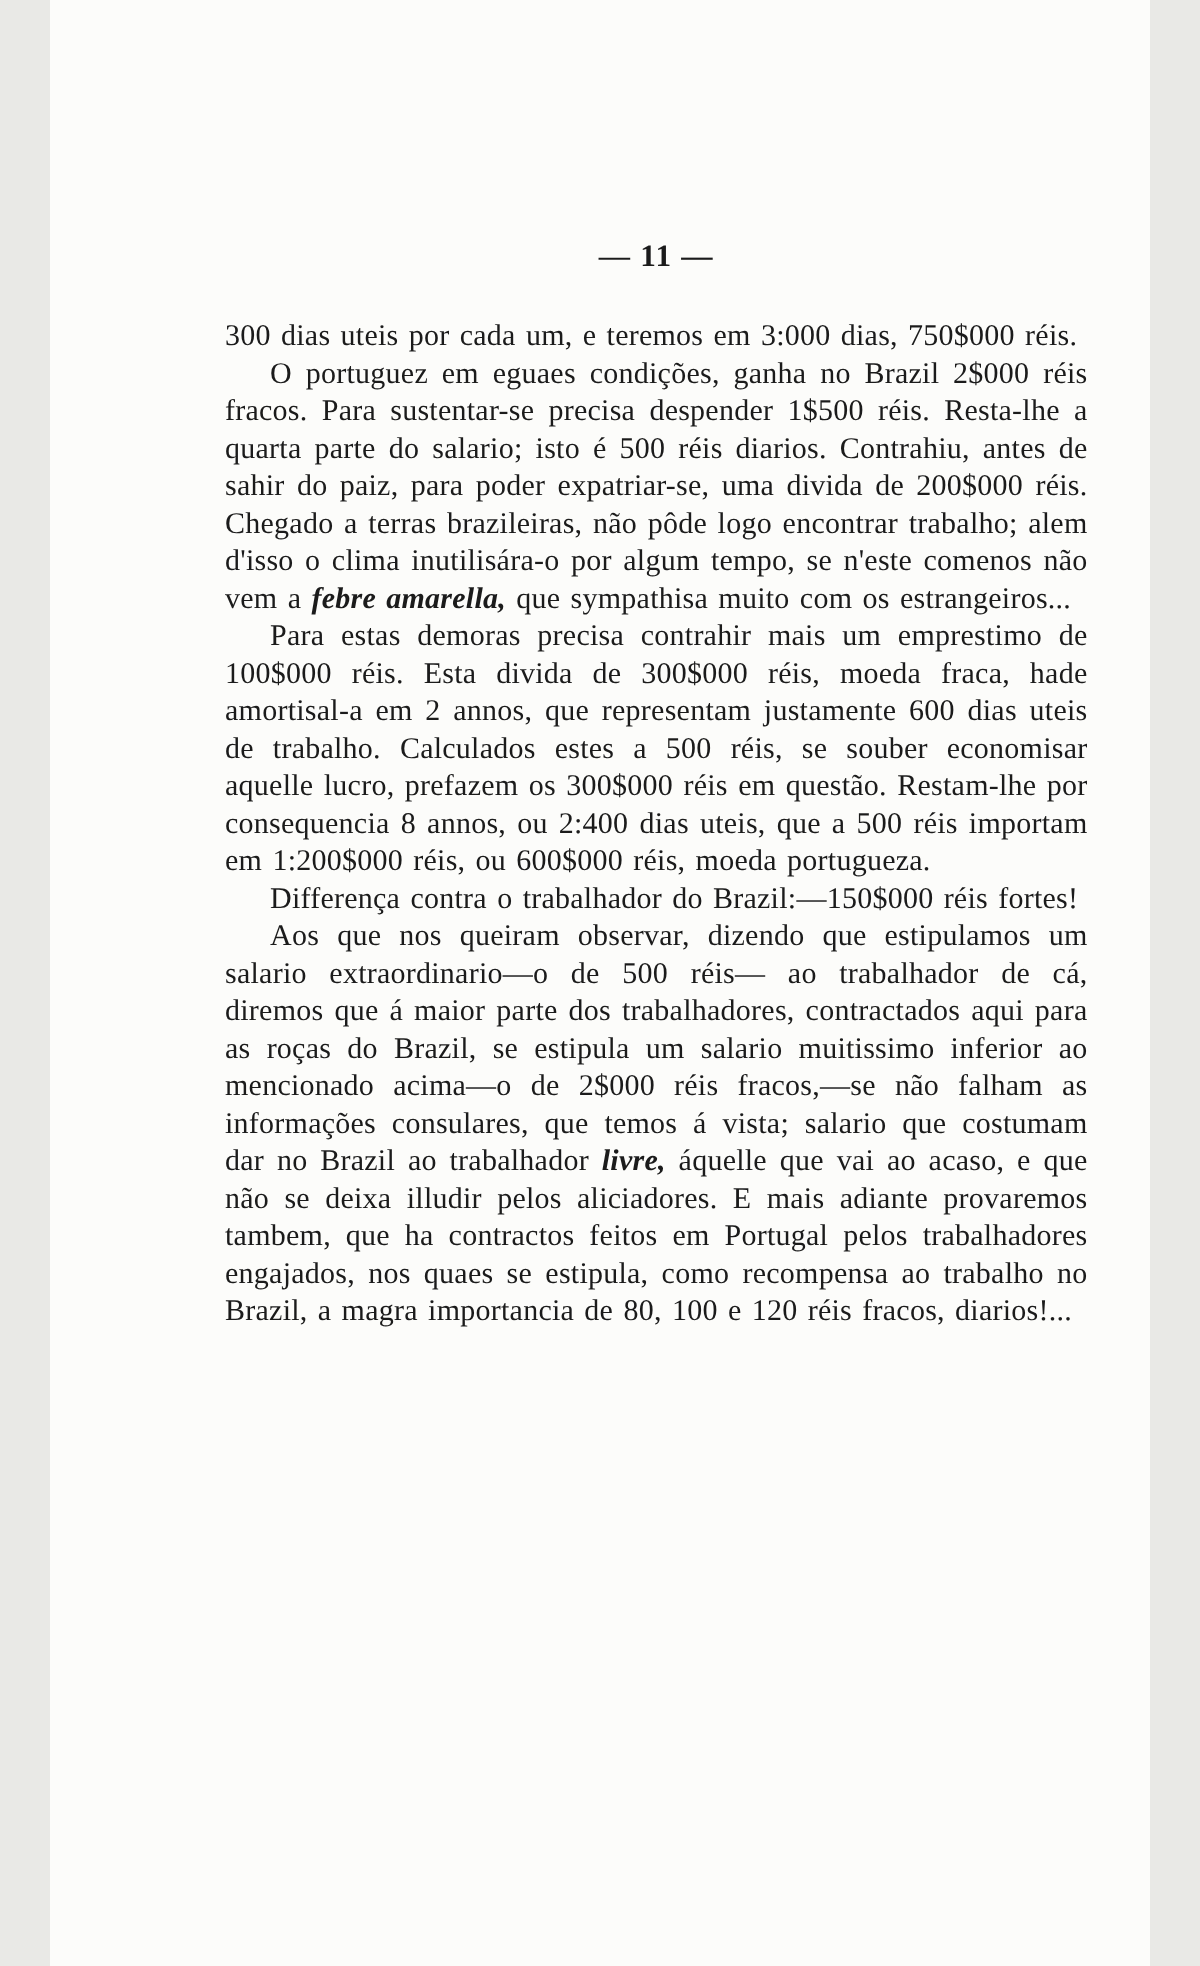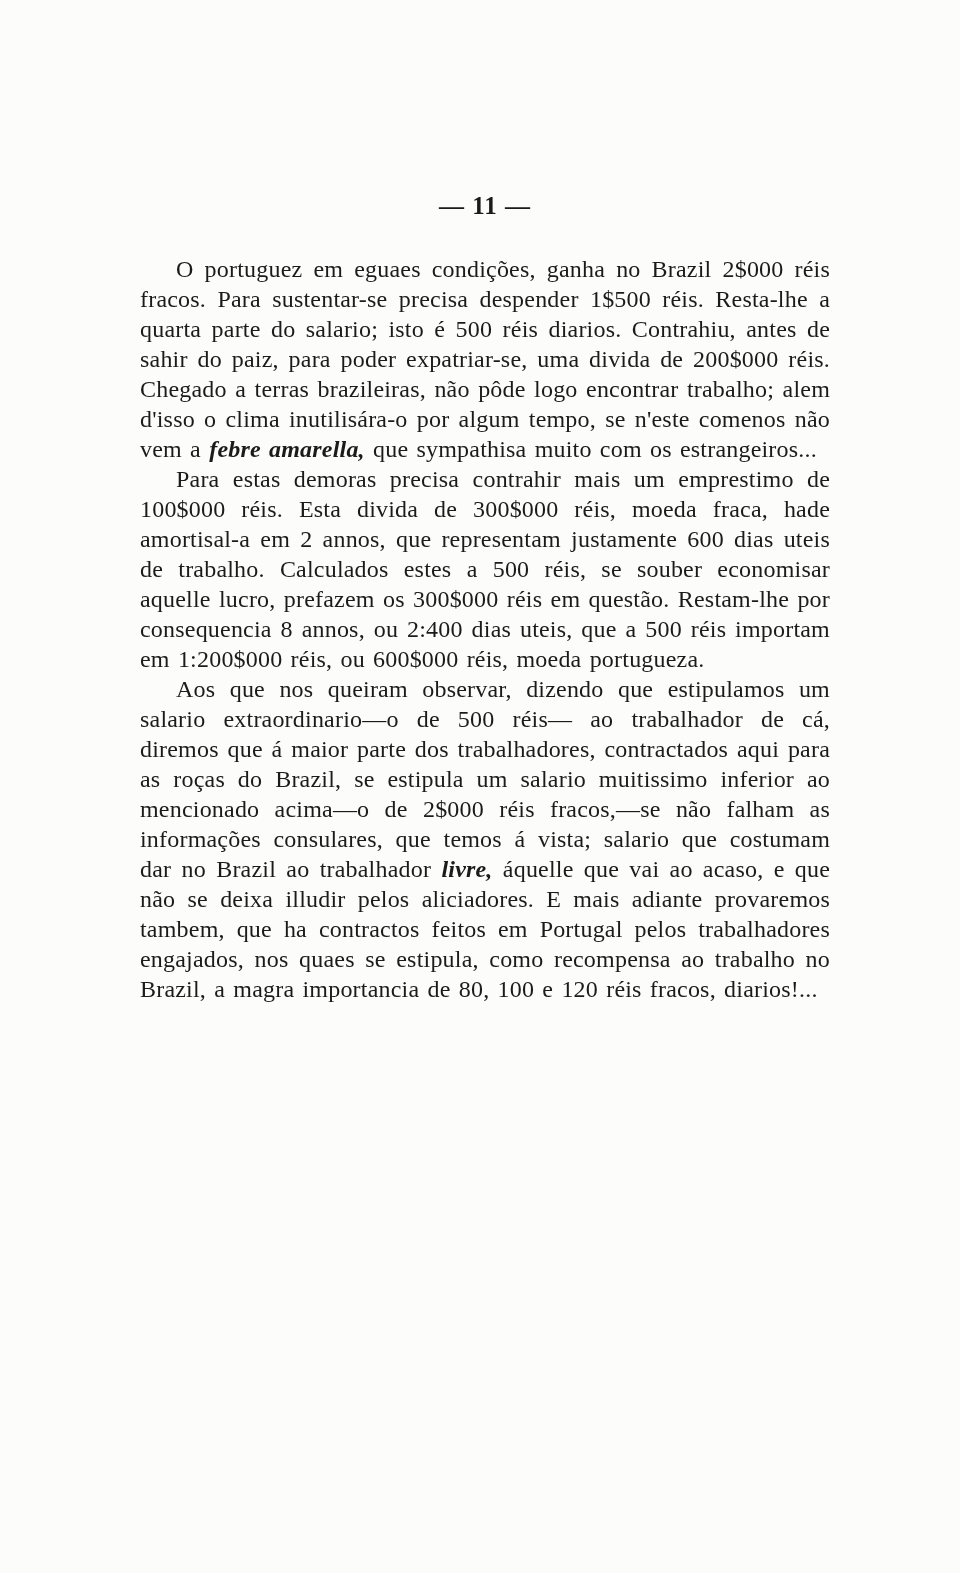--- a/index.html
+++ b/index.html
@@ -2,21 +2,21 @@
 <html><head>
 <meta charset="utf-8">
 <style>
   html, body {
     margin: 0;
     padding: 0;
     background: #e9e9e6;
   }
   .scan-page {
     position: relative;
-    width: 960px;
+    width: 880px;
     height: 1573px;
     margin: 0 auto;
     background: #fcfcfa;
     color: #1b1b1b;
     font-family: "Liberation Serif", "DejaVu Serif", serif;
     overflow: hidden;
     box-sizing: border-box;
   }
   .text-block {
     position: absolute;
@@ -48,22 +48,24 @@
   }
 </style>
 </head>
 <body>
 
 <div class="scan-page">
   <div class="text-block">
 
     <div class="page-number">— 11 —</div>
 
+    <p class="para"><span>300 dias uteis por cada um, e teremos em 3:000 dias, 750$000 réis.</span></p>
 
     <p class="para indent"><span>O portuguez em eguaes condições, ganha no Brazil 2$000 réis fracos. Para sustentar-se precisa despender 1$500 réis. Resta-lhe a quarta parte do salario; isto é 500 réis diarios. Contrahiu, antes de sahir do paiz, para poder expatriar-se, uma divida de 200$000 réis. Chegado a terras brazileiras, não pôde logo encontrar trabalho; alem d'isso o clima inutilisára-o por algum tempo, se n'este comenos não vem a </span><em>febre amarella,</em><span> que sympathisa muito com os estrangeiros...</span></p>
 
     <p class="para indent"><span>Para estas demoras precisa contrahir mais um emprestimo de 100$000 réis. Esta divida de 300$000 réis, moeda fraca, hade amortisal-a em 2 annos, que representam justamente 600 dias uteis de trabalho. Calculados estes a 500 réis, se souber economisar aquelle lucro, prefazem os 300$000 réis em questão. Restam-lhe por consequencia 8 annos, ou 2:400 dias uteis, que a 500 réis importam em 1:200$000 réis, ou 600$000 réis, moeda portugueza.</span></p>
 
+    <p class="para indent"><span>Differença contra o trabalhador do Brazil:—150$000 réis fortes!</span></p>
 
     <p class="para indent"><span>Aos que nos queiram observar, dizendo que estipulamos um salario extraordinario—o de 500 réis— ao trabalhador de cá, diremos que á maior parte dos trabalhadores, contractados aqui para as roças do Brazil, se estipula um salario muitissimo inferior ao mencionado acima—o de 2$000 réis fracos,—se não falham as informações consulares, que temos á vista; salario que costumam dar no Brazil ao trabalhador </span><em>livre,</em><span> áquelle que vai ao acaso, e que não se deixa illudir pelos aliciadores. E mais adiante provaremos tambem, que ha contractos feitos em Portugal pelos trabalhadores engajados, nos quaes se estipula, como recompensa ao trabalho no Brazil, a magra importancia de 80, 100 e 120 réis fracos, diarios!...</span></p>
 
   </div>
 </div>
 
 </body></html>

